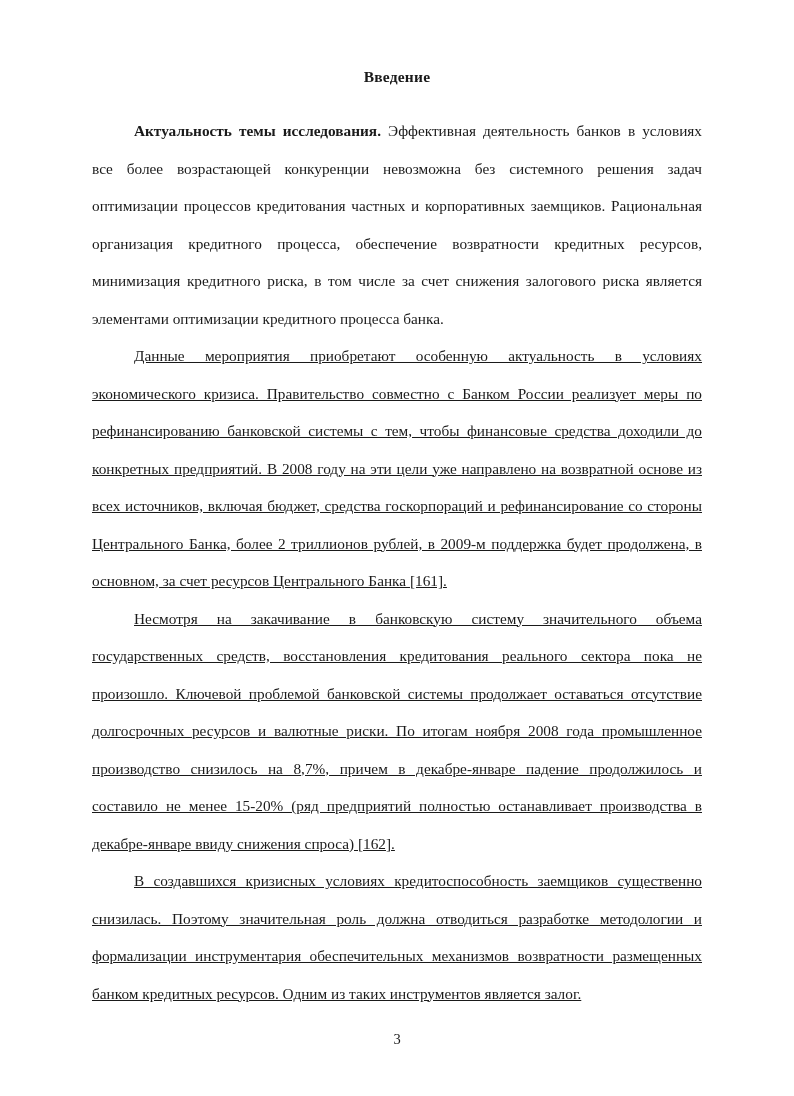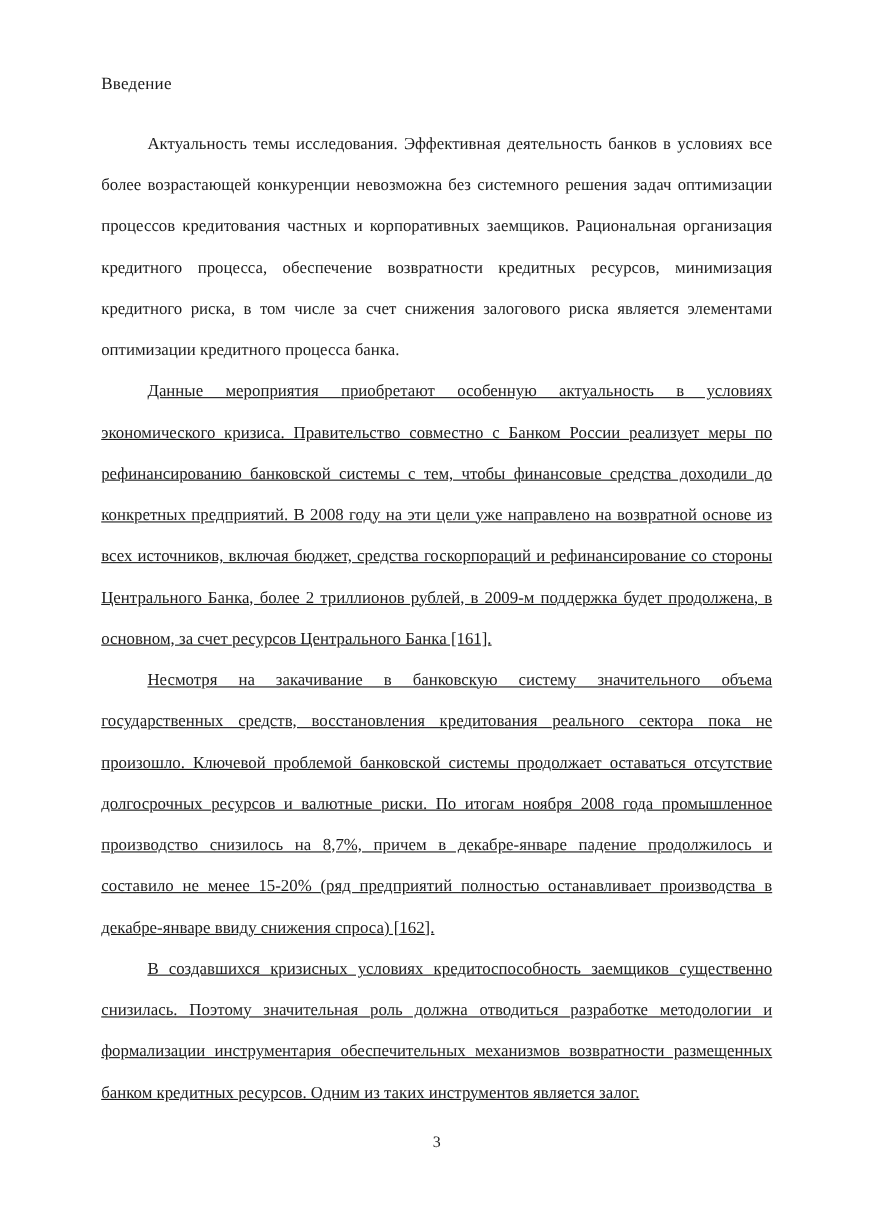--- a/index.html
+++ b/index.html
@@ -16,40 +16,41 @@
     overflow: hidden;
   }
   .page {
     box-sizing: border-box;
     width: 794px;
     height: 1096px;
     padding: 68px 92px 0 92px;
     position: relative;
   }
   .doc-title {
-    font-weight: normal;
+    text-align: center;
+    font-weight: bold;
     font-size: 15.5px;
     letter-spacing: 0.2px;
     margin: 0 0 26px 0;
   }
   .para {
     text-align: justify;
     text-justify: inter-word;
     font-size: 15.3px;
     line-height: 37.5px;
     margin: 0;
     text-indent: 42px;
     hyphens: none;
   }
   .para + .para {
     margin-top: 0;
     text-decoration: underline;
   }
   .lead {
-    font-weight: normal;
+    font-weight: bold;
   }
   .page-number {
     position: absolute;
     bottom: 48px;
     left: 0;
     right: 0;
     text-align: center;
     font-size: 14.5px;
   }
 </style>

